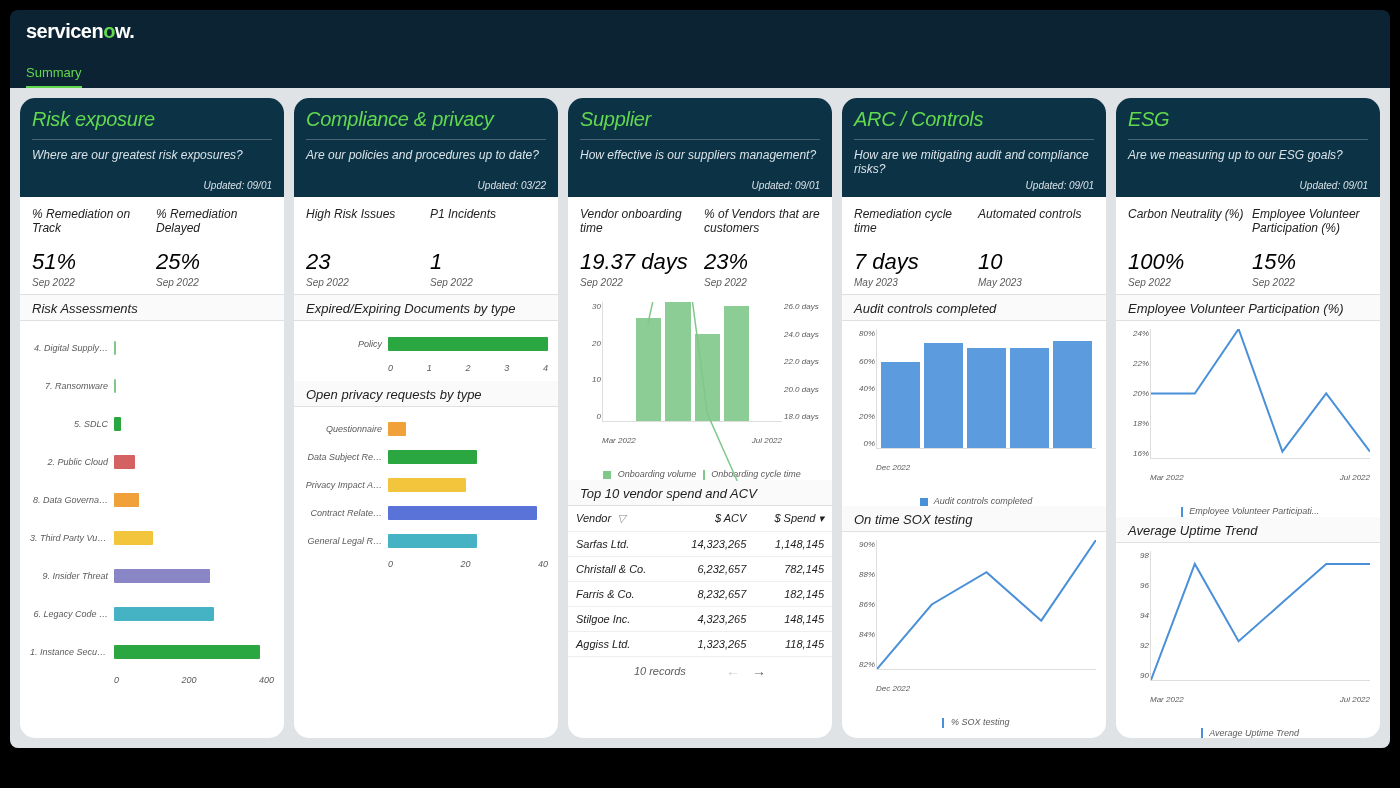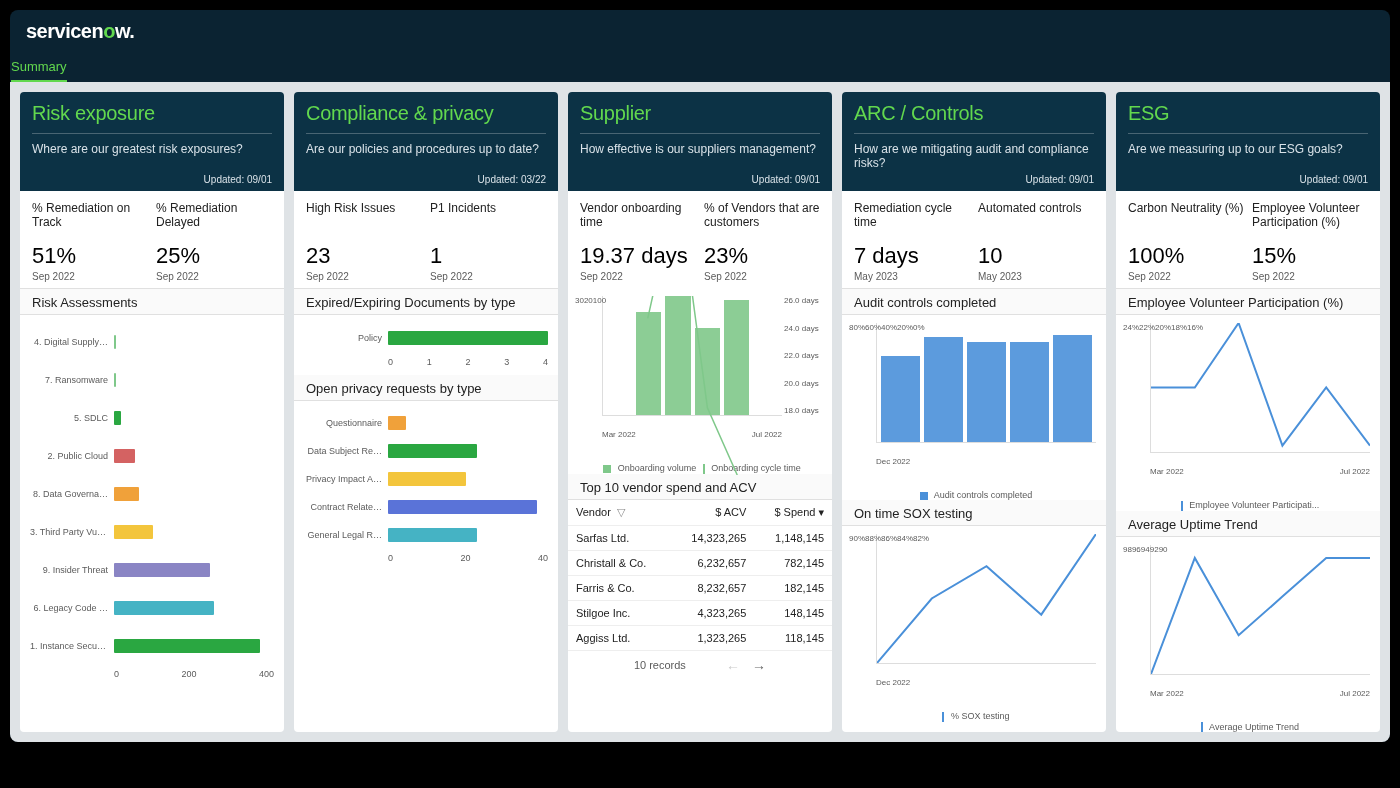--- a/index.html
+++ b/index.html
@@ -33,42 +33,43 @@
     overflow:hidden;
   }
   .brand{
     padding:10px 16px 0 16px;
     font-size:20px;
     font-weight:700;
     letter-spacing:-0.5px;
   }
   .brand .ow{color:var(--accent)}
   .brand .dot{color:#fff}
-  .tabs{padding:0 1px;margin-top:10px}
+  .tabs{padding:0 16px;margin-top:16px}
   .tab{
     display:inline-block;
     color:var(--accent);
     font-size:13px;
     padding:6px 0;
     border-bottom:2px solid var(--accent);
   }
   .board{
     display:flex;
     gap:10px;
     padding:10px;
     background:#dfe3e6;
   }
   .card{
     flex:1 1 0;
     background:#fff;
-    border-radius:4px;
+    border-radius:15px;
     overflow:hidden;
     display:flex;
     flex-direction:column;
     min-width:0;
+    font-style:italic;
   }
   .card-head{
     background:var(--panel-header);
     color:#fff;
     padding:10px 12px 6px 12px;
     position:relative;
   }
   .card-title{
     color:var(--accent);
     font-weight:400;
@@ -101,21 +102,21 @@
   .chart-area{padding:8px 10px;color:#000;font-size:10px}
   
   .hbar-row{display:flex;align-items:center;height:24px}
   .hbar-label{width:84px;font-size:9px;color:var(--text-muted);text-align:right;padding-right:6px;white-space:nowrap;overflow:hidden;text-overflow:ellipsis}
   .hbar-track{flex:1;height:14px;position:relative}
   .hbar-fill{height:100%;border-radius:1px}
   .hbar-axis{display:flex;margin-left:84px;justify-content:space-between;font-size:9px;color:var(--text-muted);margin-top:4px}
   
   .colchart{display:flex;gap:4px;height:120px;align-items:flex-end;position:relative;border-left:1px solid #ddd;border-bottom:1px solid #ddd;padding:0 4px}
   .colchart.withy{margin-left:24px}
-  .yticks{position:absolute;left:-28px;top:0;bottom:0;width:26px;display:flex;flex-direction:row;justify-content:space-between;font-size:8px;color:var(--text-muted);text-align:right}
+  .yticks{position:absolute;left:-28px;top:0;bottom:0;width:26px;display:flex;flex-direction:column;justify-content:space-between;font-size:8px;color:var(--text-muted);text-align:right}
   .col{flex:1;background:var(--chart-blue);opacity:0.9}
   .col.green{background:var(--bar-light-green)}
   .col-xaxis{display:flex;justify-content:space-between;font-size:8px;color:var(--text-muted);margin:14px 0 0 24px}
   .legend{text-align:center;font-size:9px;color:var(--text-muted);margin-top:16px}
   .legend .sq{display:inline-block;width:8px;height:8px;margin:0 4px;vertical-align:middle}
   .legend .ln{display:inline-block;width:2px;height:10px;background:var(--bar-light-green);margin:0 4px;vertical-align:middle}
   
   .linechart{position:relative;height:130px;border-left:1px solid #ddd;border-bottom:1px solid #ddd;margin-left:24px}
   .linechart svg{position:absolute;inset:0;width:100%;height:100%}
   

